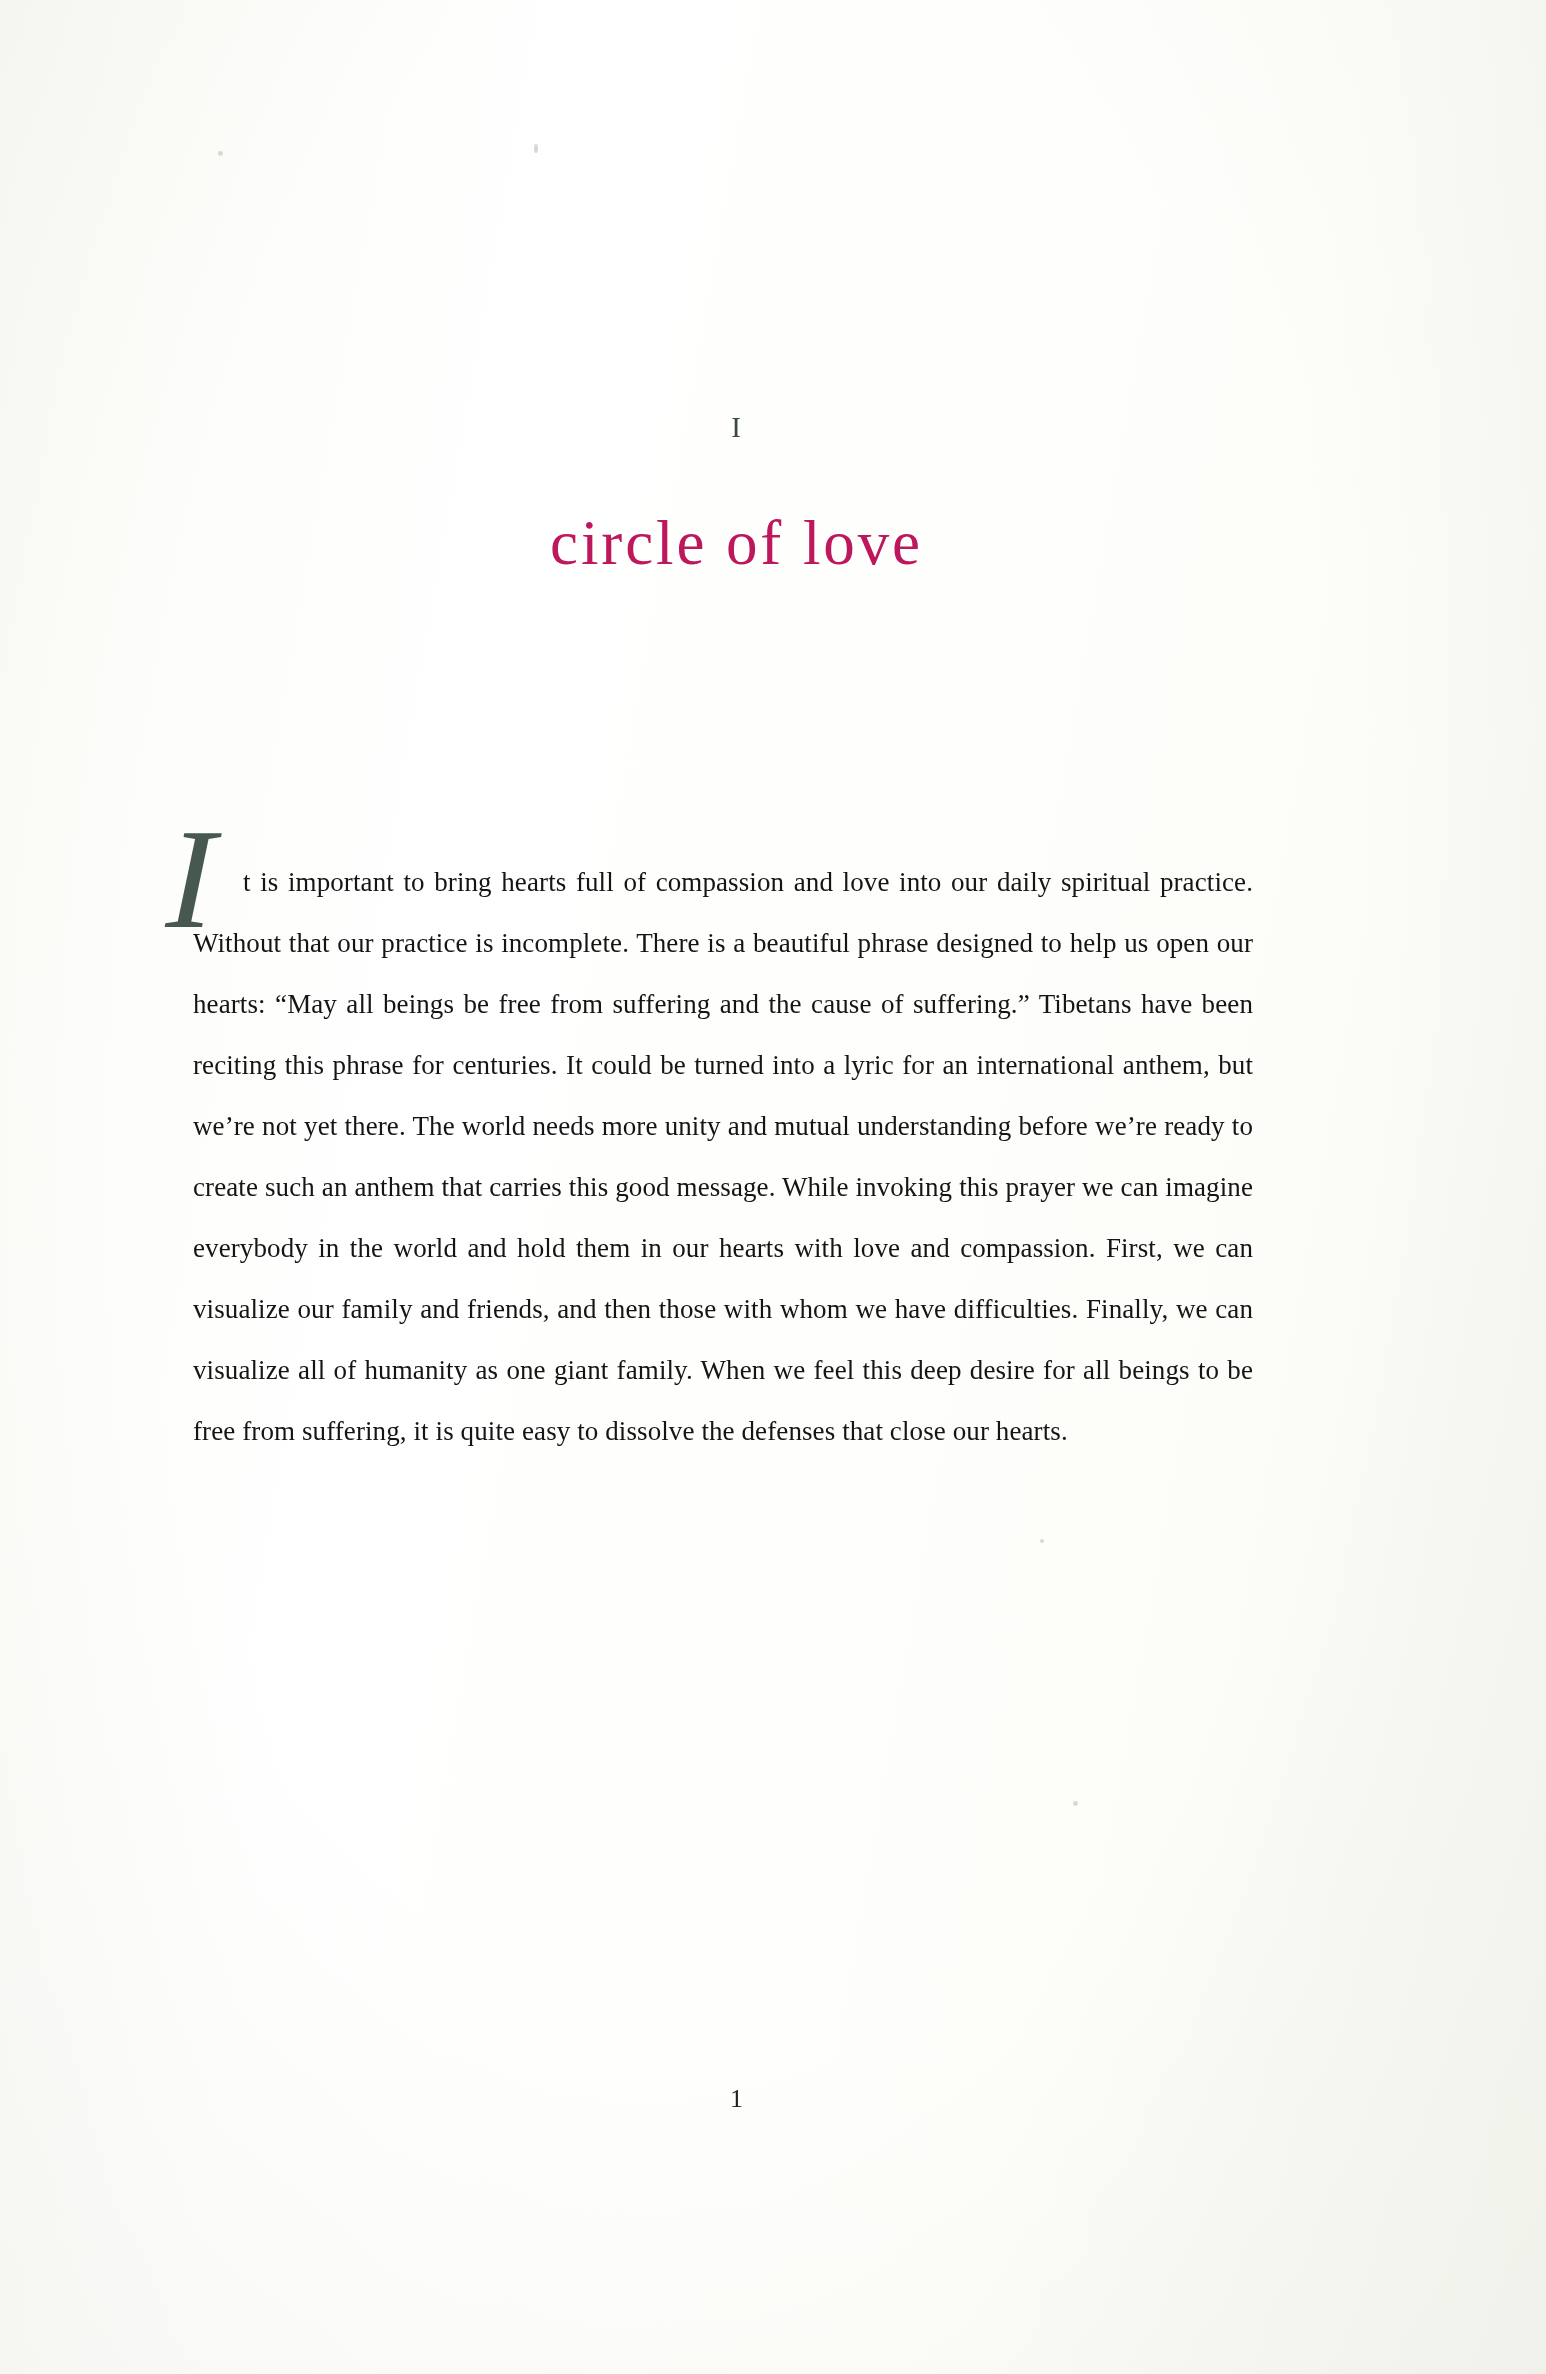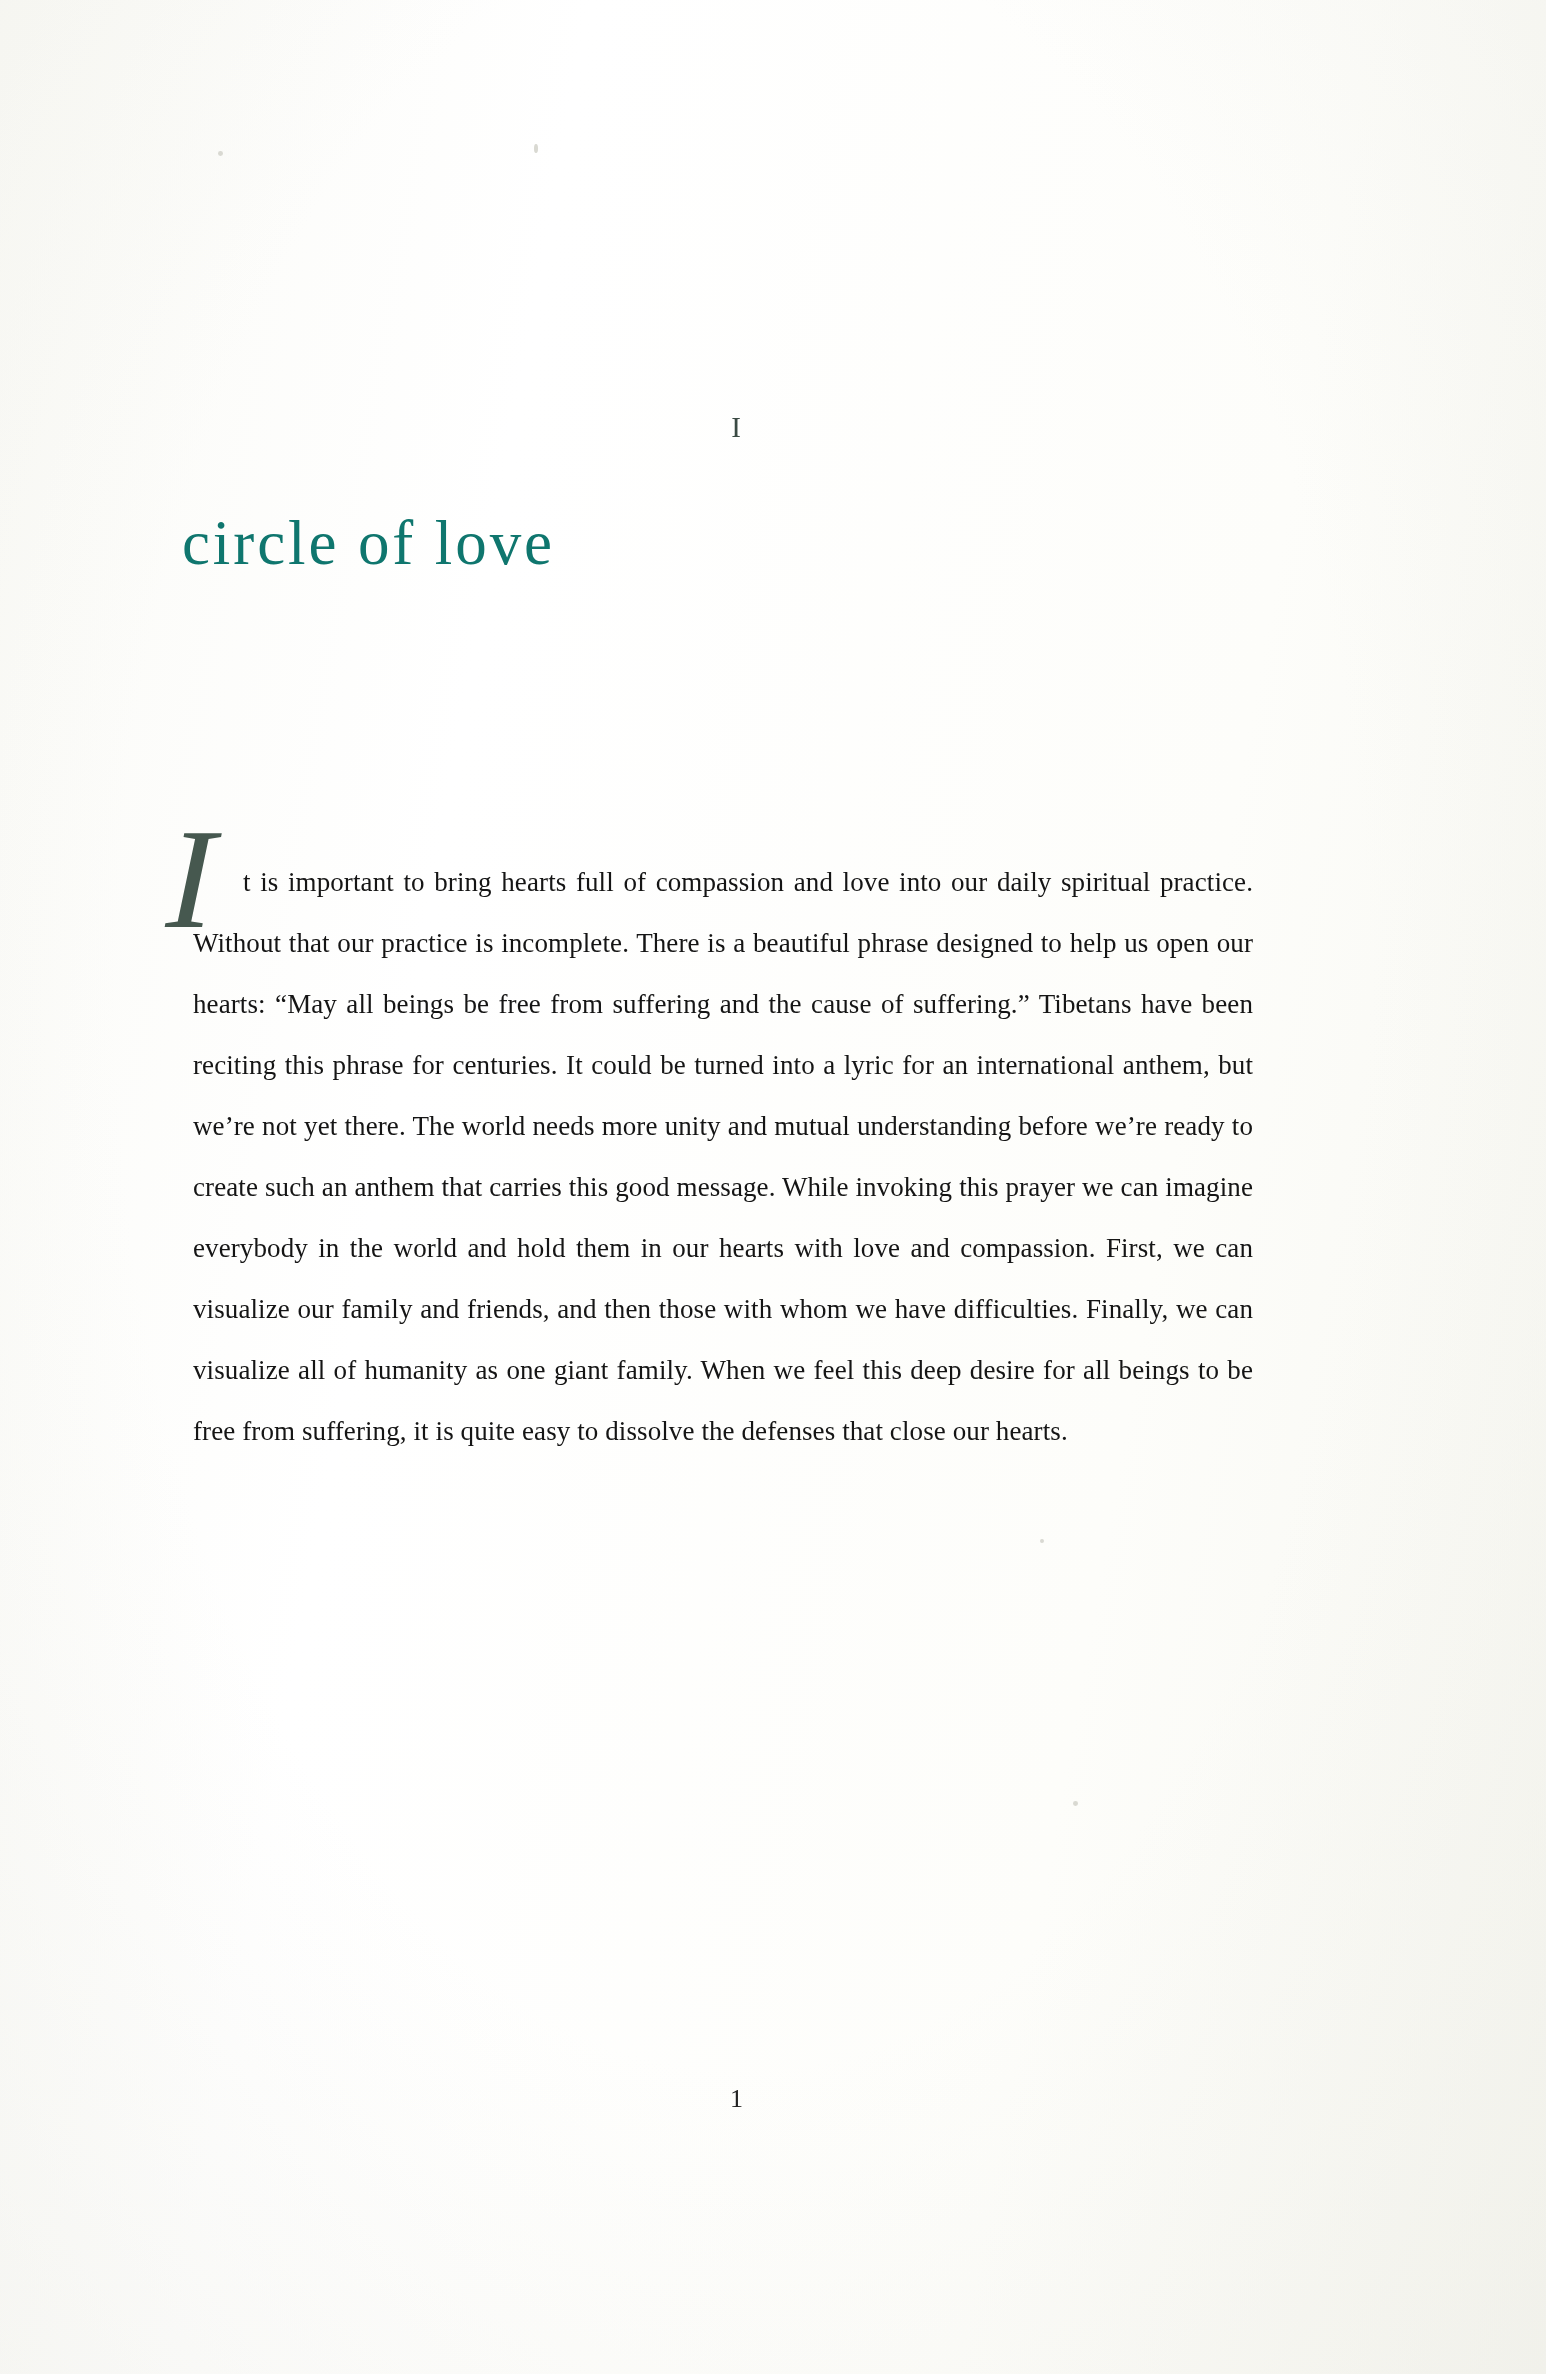--- a/index.html
+++ b/index.html
@@ -45,25 +45,25 @@
     font-size: 29px;
     letter-spacing: 1px;
     color: #3a4a43;
     font-family: "Liberation Serif", serif;
   }
   .chapter-title {
     position: absolute;
     top: 507px;
     left: 0;
     width: 1109px;
-    text-align: left;
+    text-align: center;
     font-size: 63px;
     font-weight: 400;
     letter-spacing: 2.9px;
-    color: #0f766e;
+    color: #be185d;
     font-family: "Liberation Serif", serif;
   }
   .body-text {
     position: absolute;
     top: 841px;
     left: 0;
     width: 1082px;
     font-size: 27px;
     line-height: 61px;
     text-align: justify;

